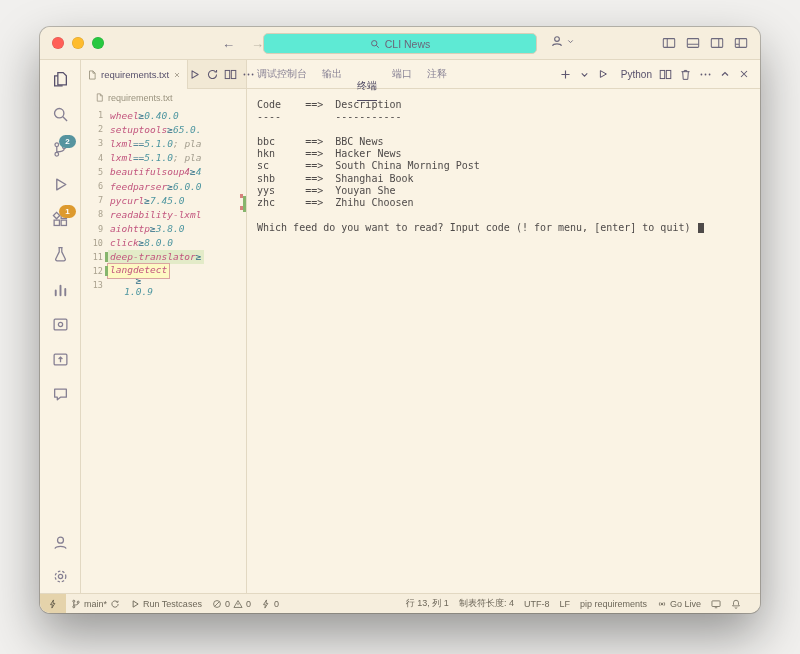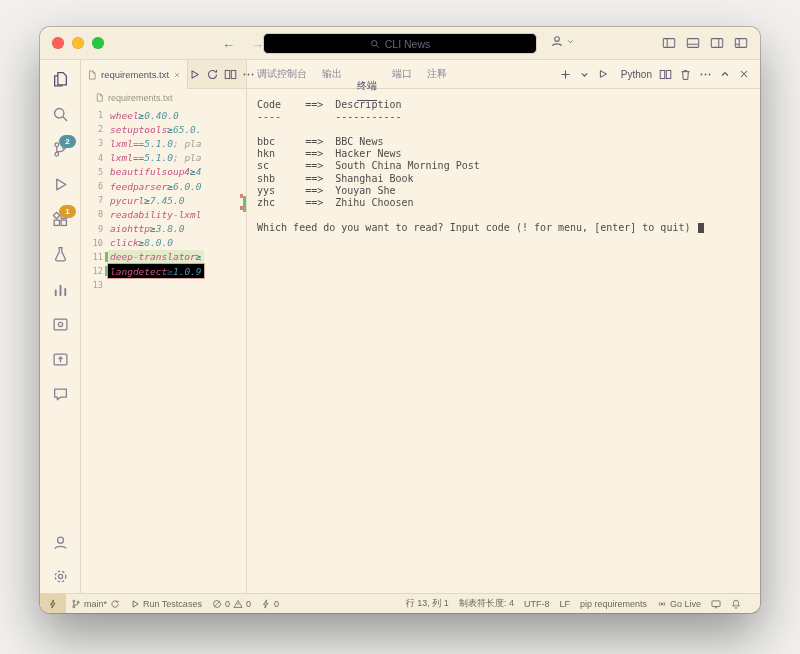--- a/index.html
+++ b/index.html
@@ -5,21 +5,21 @@
   html,body{width:800px;height:654px;margin:0;overflow:hidden;background:#f1f0ee;font-family:"Liberation Sans",sans-serif;}
   .window{position:absolute;left:40px;top:27px;width:720px;height:586px;background:#faf3e4;border-radius:10px;
     box-shadow:0 0 0 1px rgba(90,80,60,.35),0 22px 50px rgba(0,0,0,.38);overflow:hidden;display:flex;flex-direction:column;}
   
   .titlebar{height:32px;flex:none;display:flex;align-items:center;background:#f6eedd;border-bottom:1px solid #e2d8c2;position:relative;padding:0 12px;}
   .traffic{display:flex;gap:8px;align-items:center;}
   .tl{width:12px;height:12px;border-radius:50%;display:inline-block;box-shadow:inset 0 0 0 .5px rgba(0,0,0,.15);}
   .tl.red{background:#ff5f57}.tl.yellow{background:#febc2e}.tl.green{background:#28c840}
   .navarrows{display:flex;gap:16px;margin-left:118px;color:#6e6a7e;font-size:13px;align-items:center;}
   .navarrows .fwd{color:#b9b3a4;}
-  .searchbox{position:absolute;left:50%;top:6px;transform:translateX(-50%);width:272px;height:19px;background:#000000;border:1px solid #d9cfb8;border-radius:5px;
+  .searchbox{position:absolute;left:50%;top:6px;transform:translateX(-50%);width:272px;height:19px;background:#5eead4;border:1px solid #d9cfb8;border-radius:5px;
     display:flex;align-items:center;justify-content:center;gap:5px;font-size:10.5px;color:#6b667a;}
   .tb-acct{position:absolute;left:calc(50% + 150px);top:7px;display:flex;align-items:center;gap:2px;color:#6e6a7e;}
   .tb-right{margin-left:auto;display:flex;gap:10px;align-items:center;color:#6e6a7e;}
   
   .main{flex:1;display:flex;min-height:0;}
   .activitybar{width:40px;flex:none;border-right:1px solid #e2d8c2;display:flex;flex-direction:column;align-items:center;padding:8px 0 6px;gap:13px;color:#857f92;}
   .abar-icon{position:relative;width:22px;height:22px;display:flex;align-items:center;justify-content:center;}
   .abar-icon.active{color:#57506b;}
   .badge{position:absolute;top:-3px;right:-5px;min-width:13px;height:13px;border-radius:8px;color:#fff;font-size:8px;display:flex;align-items:center;justify-content:center;padding:0 2px;font-weight:bold;}
   .badge.teal{background:#56949f}.badge.gold{background:#dd9a2e}
@@ -34,21 +34,21 @@
   .editorbody{flex:1;position:relative;overflow:hidden;font-family:"DejaVu Sans Mono",monospace;font-size:9.5px;font-style:italic;padding-top:2px;}
   .cline{display:flex;height:14.2px;align-items:center;}
   .lnum{width:22px;flex:none;text-align:right;padding-right:5px;color:#aaa28f;font-style:normal;font-size:8.5px;position:relative;}
   .cline.gitadd .lnum::after{content:"";position:absolute;right:0;top:0;bottom:0;width:3px;background:#86b56d;}
   .codetext{white-space:pre;display:flex;align-items:center;height:100%;padding:0 2px;}
   .tk-name{color:#c2557e;}
   .tk-op{color:#286983;}
   .tk-ver{color:#4e96a0;}
   .tk-rest{color:#a39d8e;}
   .cline.sel-a .codetext{background:#e3ebc8;}
-  .cline.sel-b .codetext{background:#000000;outline:1px solid #d9a4a0;}
+  .cline.sel-b .codetext{background:#fef9c3;outline:1px solid #d9a4a0;flex-direction:column;}
   .ruler{position:absolute;right:0;top:0;bottom:0;width:6px;}
   .ruler .mk{position:absolute;}
   
   .panel{flex:1;display:flex;flex-direction:column;min-width:0;min-height:0;}
   .paneltabs{height:28px;flex:none;display:flex;align-items:center;gap:15px;padding:0 10px;font-size:10px;color:#8a8496;border-bottom:1px solid #e2d8c2;}
   .ptab{height:100%;display:flex;align-items:center;border-bottom:1px solid transparent;}
   .ptab.active{color:#4f4962;border-bottom:1.5px solid #4f4962;margin-top:24px;}
   .panel-actions{margin-left:auto;display:flex;align-items:center;gap:7px;color:#5f5870;}
   .pa-python{display:flex;align-items:center;gap:12px;font-size:10px;color:#57506b;}
   .terminal{flex:1;padding:10px 4px 0 10px;font-family:"DejaVu Sans Mono",monospace;font-size:10px;color:#4e4a49;line-height:12.3px;}

